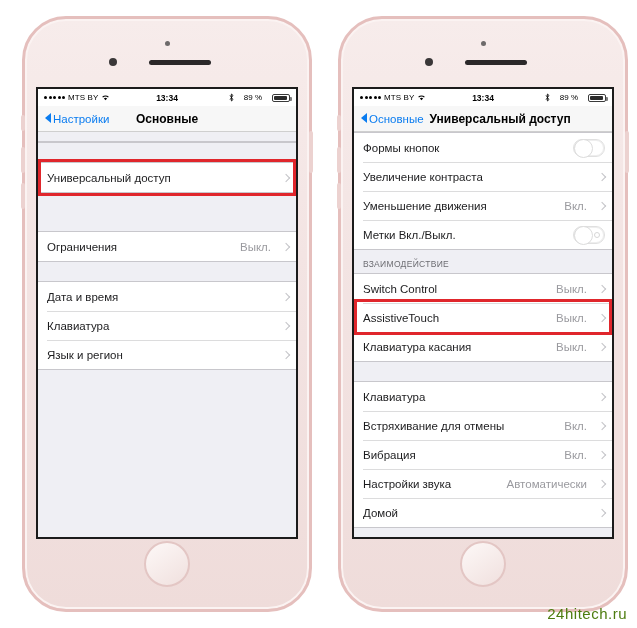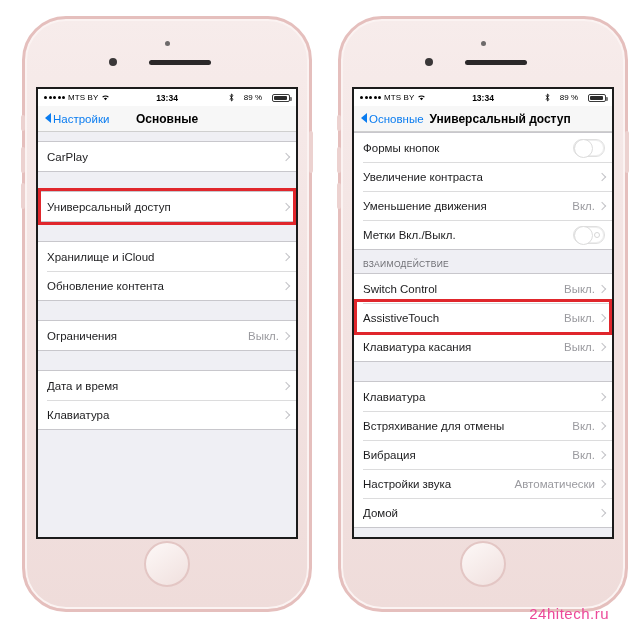--- a/index.html
+++ b/index.html
@@ -155,21 +155,21 @@
     height: 29px;
     display: flex; align-items: center;
     padding-left: 9px; padding-right: 7px;
     background: #fff;
     position: relative;
   }
   .row + .row::before {
     content:''; position:absolute; left:9px; right:0; top:0; height:1px; background:#dcdcdd;
   }
   .row-label { font-size: 11.5px; color: #1c1c1e; white-space: nowrap; }
-  .row-right { margin-left: auto; display: flex; align-items: center; gap: 4px; }
+  .row-right { margin-left: auto; display: flex; align-items: center; gap: 12px; }
   .row-value { font-size: 11.5px; color: #9a9a9f; white-space: nowrap; }
   .chev {
     width: 6px; height: 6px;
     border-right: 1.4px solid #c3c3c7;
     border-top: 1.4px solid #c3c3c7;
     transform: rotate(45deg);
     display: block;
   }
   .sec-header {
     font-size: 8.5px; color: #6d6d72;
@@ -201,23 +201,23 @@
   .hl-box {
     position: absolute;
     left: 0; right: 0;
     border: 3.5px solid #e0262c;
     pointer-events: none;
     z-index: 5;
   }
 
   .watermark {
     position: absolute;
-    right: 28px; bottom: 6px;
+    right: 10px; bottom: 6px;
     font-size: 15px;
-    color: #ec4899;
+    color: #4d7c0f;
     letter-spacing: .5px;
     font-family: "Liberation Sans", sans-serif;
   }
 </style>
 </head>
 <body>
 
 <div class="stage">
 
   <div class="phone left">
@@ -268,58 +268,38 @@
           <span>Настройки</span>
         </div>
         <div class="nav-title">Основные</div>
       </div>
 
       <div class="list">
 
         <div class="gap" style="height:9px"></div>
 
         <div class="group">
-          <div class="row">
-            <span class="row-label">CarPlay</span>
-            <span class="row-right">
-                <span class="chev"></span>
-              </span>
-          </div>
         </div>
 
         <div class="gap" style="height:19px"></div>
 
         <div style="position:relative">
           <div class="group">
             <div class="row">
               <span class="row-label">Универсальный доступ</span>
               <span class="row-right">
                   <span class="chev"></span>
                 </span>
             </div>
           </div>
           <div class="hl-box" style="top:-3px;height:37px"></div>
         </div>
 
         <div class="gap" style="height:19px"></div>
 
-        <div class="group">
-          <div class="row">
-            <span class="row-label">Хранилище и iCloud</span>
-            <span class="row-right">
-                <span class="chev"></span>
-              </span>
-          </div>
-          <div class="row">
-            <span class="row-label">Обновление контента</span>
-            <span class="row-right">
-                <span class="chev"></span>
-              </span>
-          </div>
-        </div>
 
         <div class="gap" style="height:19px"></div>
 
         <div class="group">
           <div class="row">
             <span class="row-label">Ограничения</span>
             <span class="row-right">
               <span class="row-value">Выкл.</span>
               <span class="chev"></span>
             </span>
@@ -330,20 +310,26 @@
 
         <div class="group">
           <div class="row">
             <span class="row-label">Дата и время</span>
             <span class="row-right">
                 <span class="chev"></span>
               </span>
           </div>
           <div class="row">
             <span class="row-label">Клавиатура</span>
+            <span class="row-right">
+                <span class="chev"></span>
+              </span>
+          </div>
+          <div class="row">
+            <span class="row-label">Язык и регион</span>
             <span class="row-right">
                 <span class="chev"></span>
               </span>
           </div>
         </div>
 
       </div>
     </div>
 
     <div class="home-button"></div>

